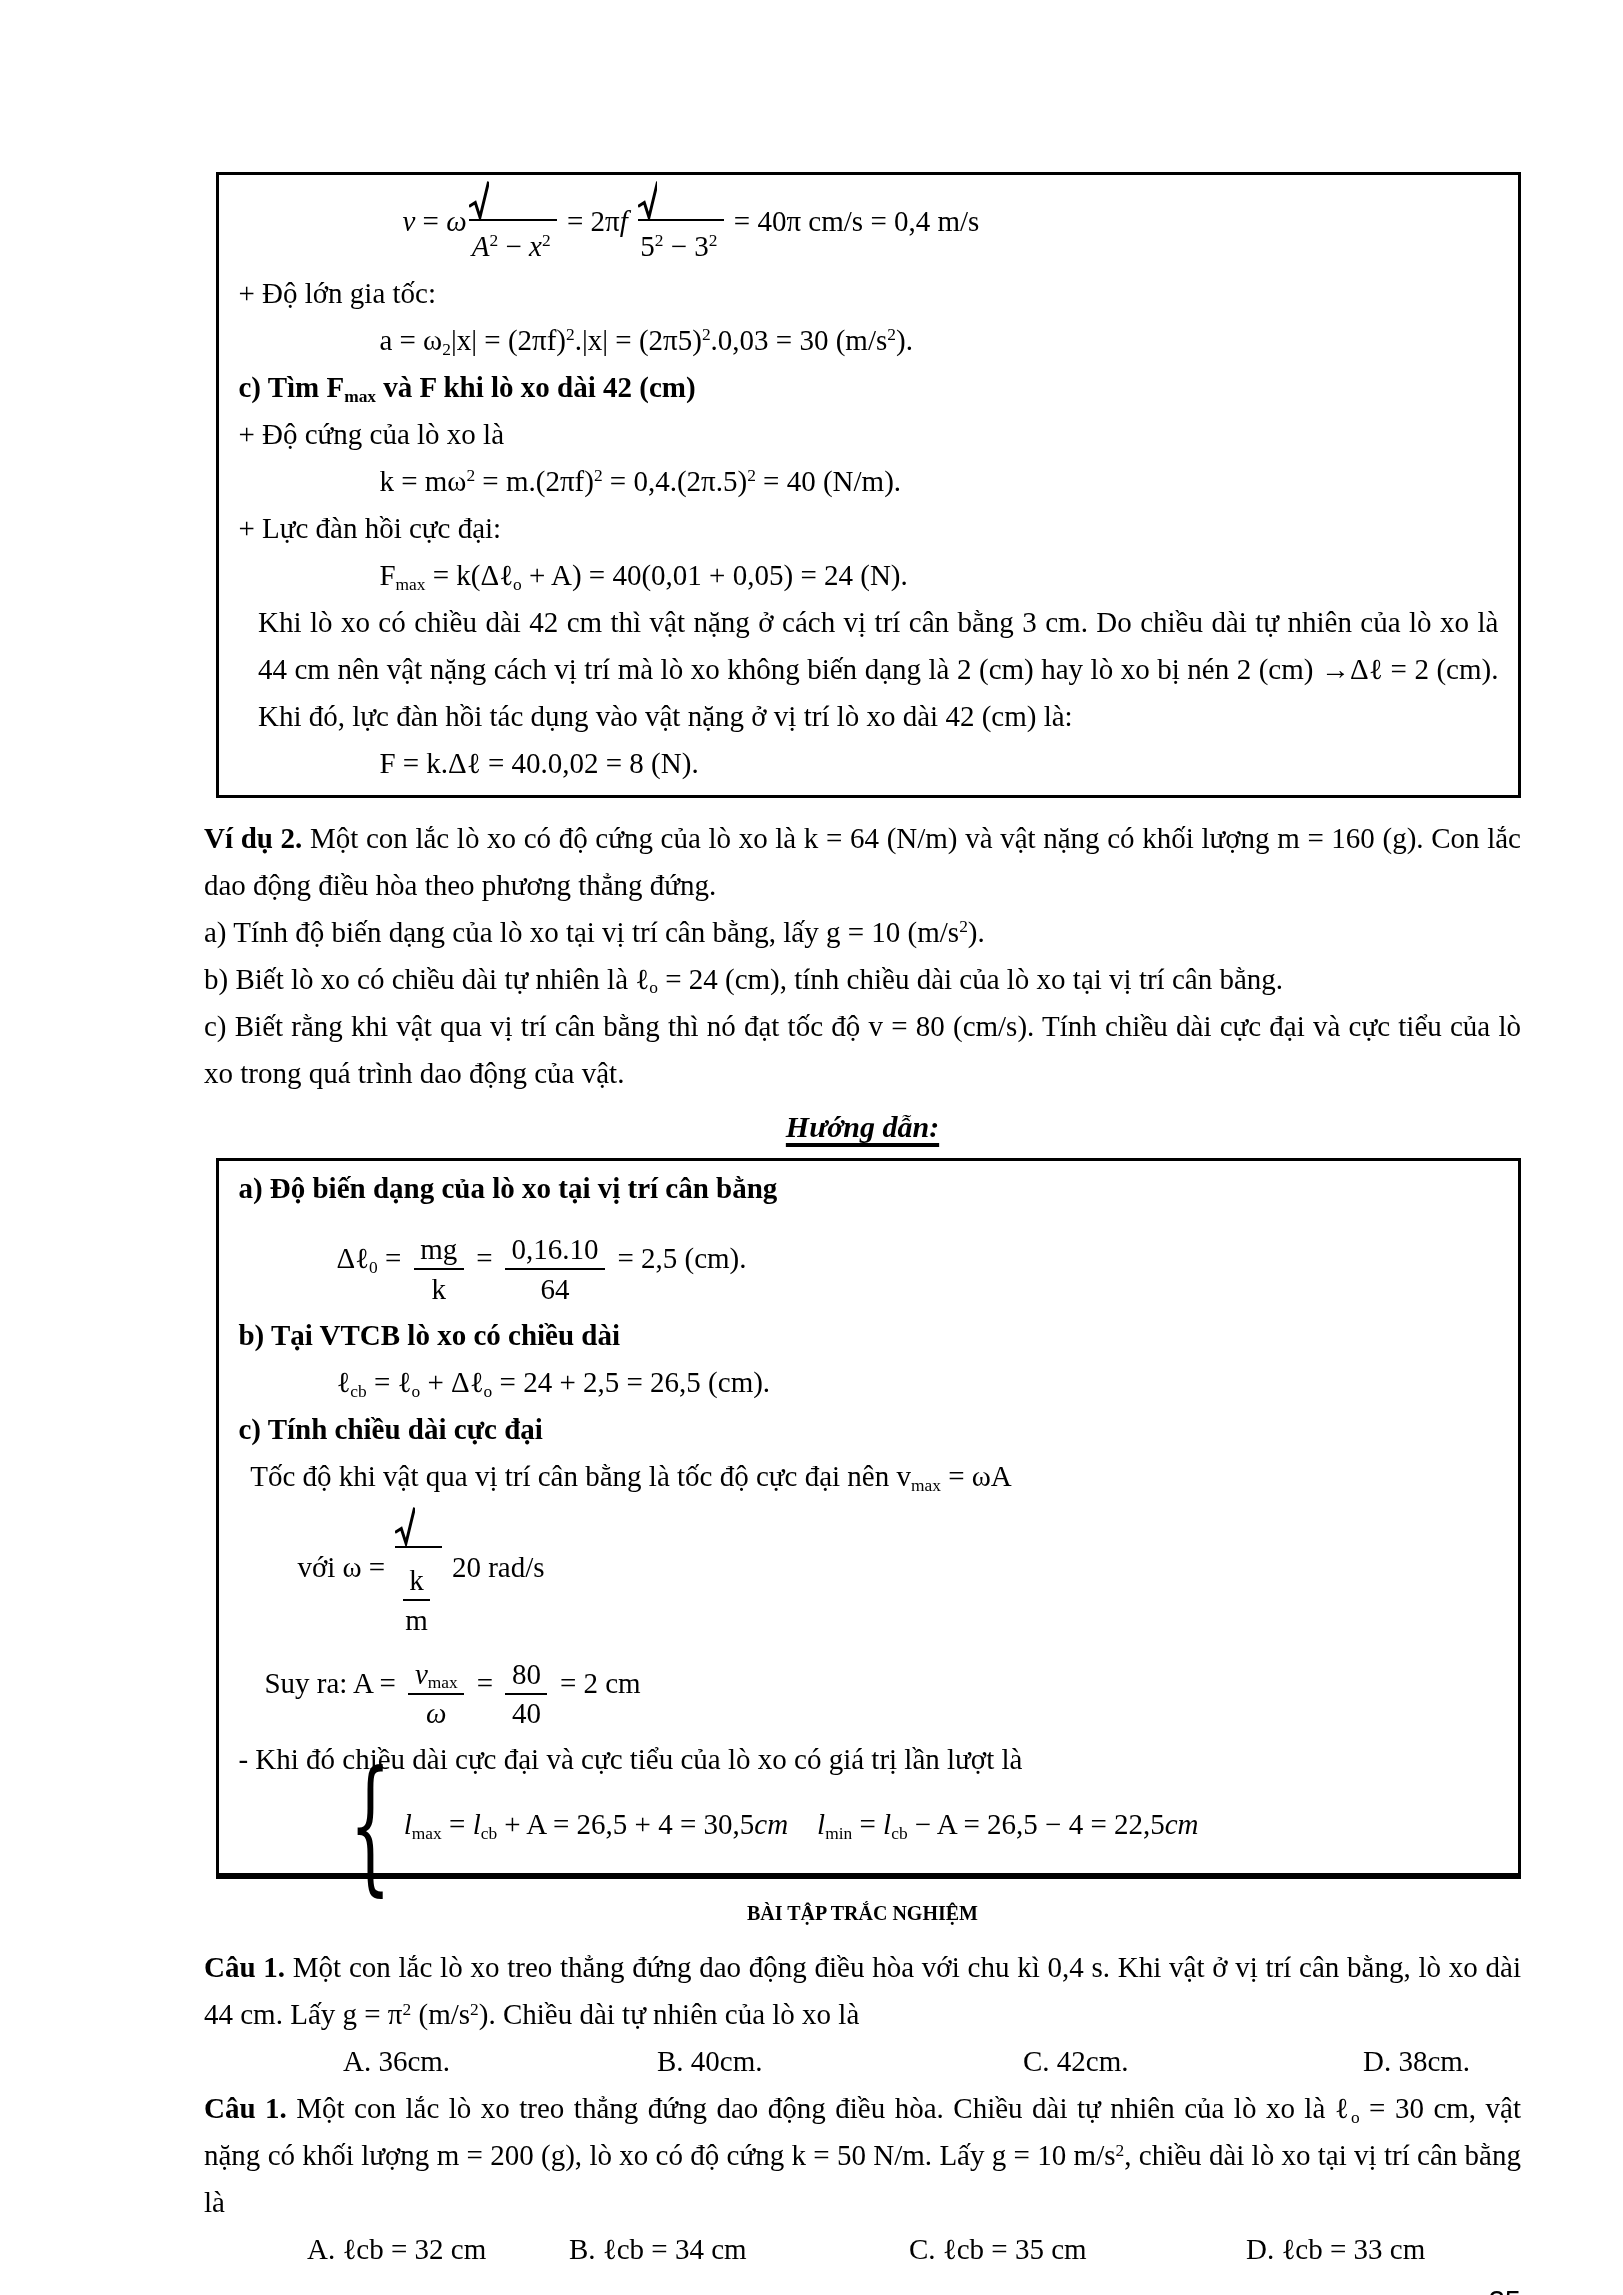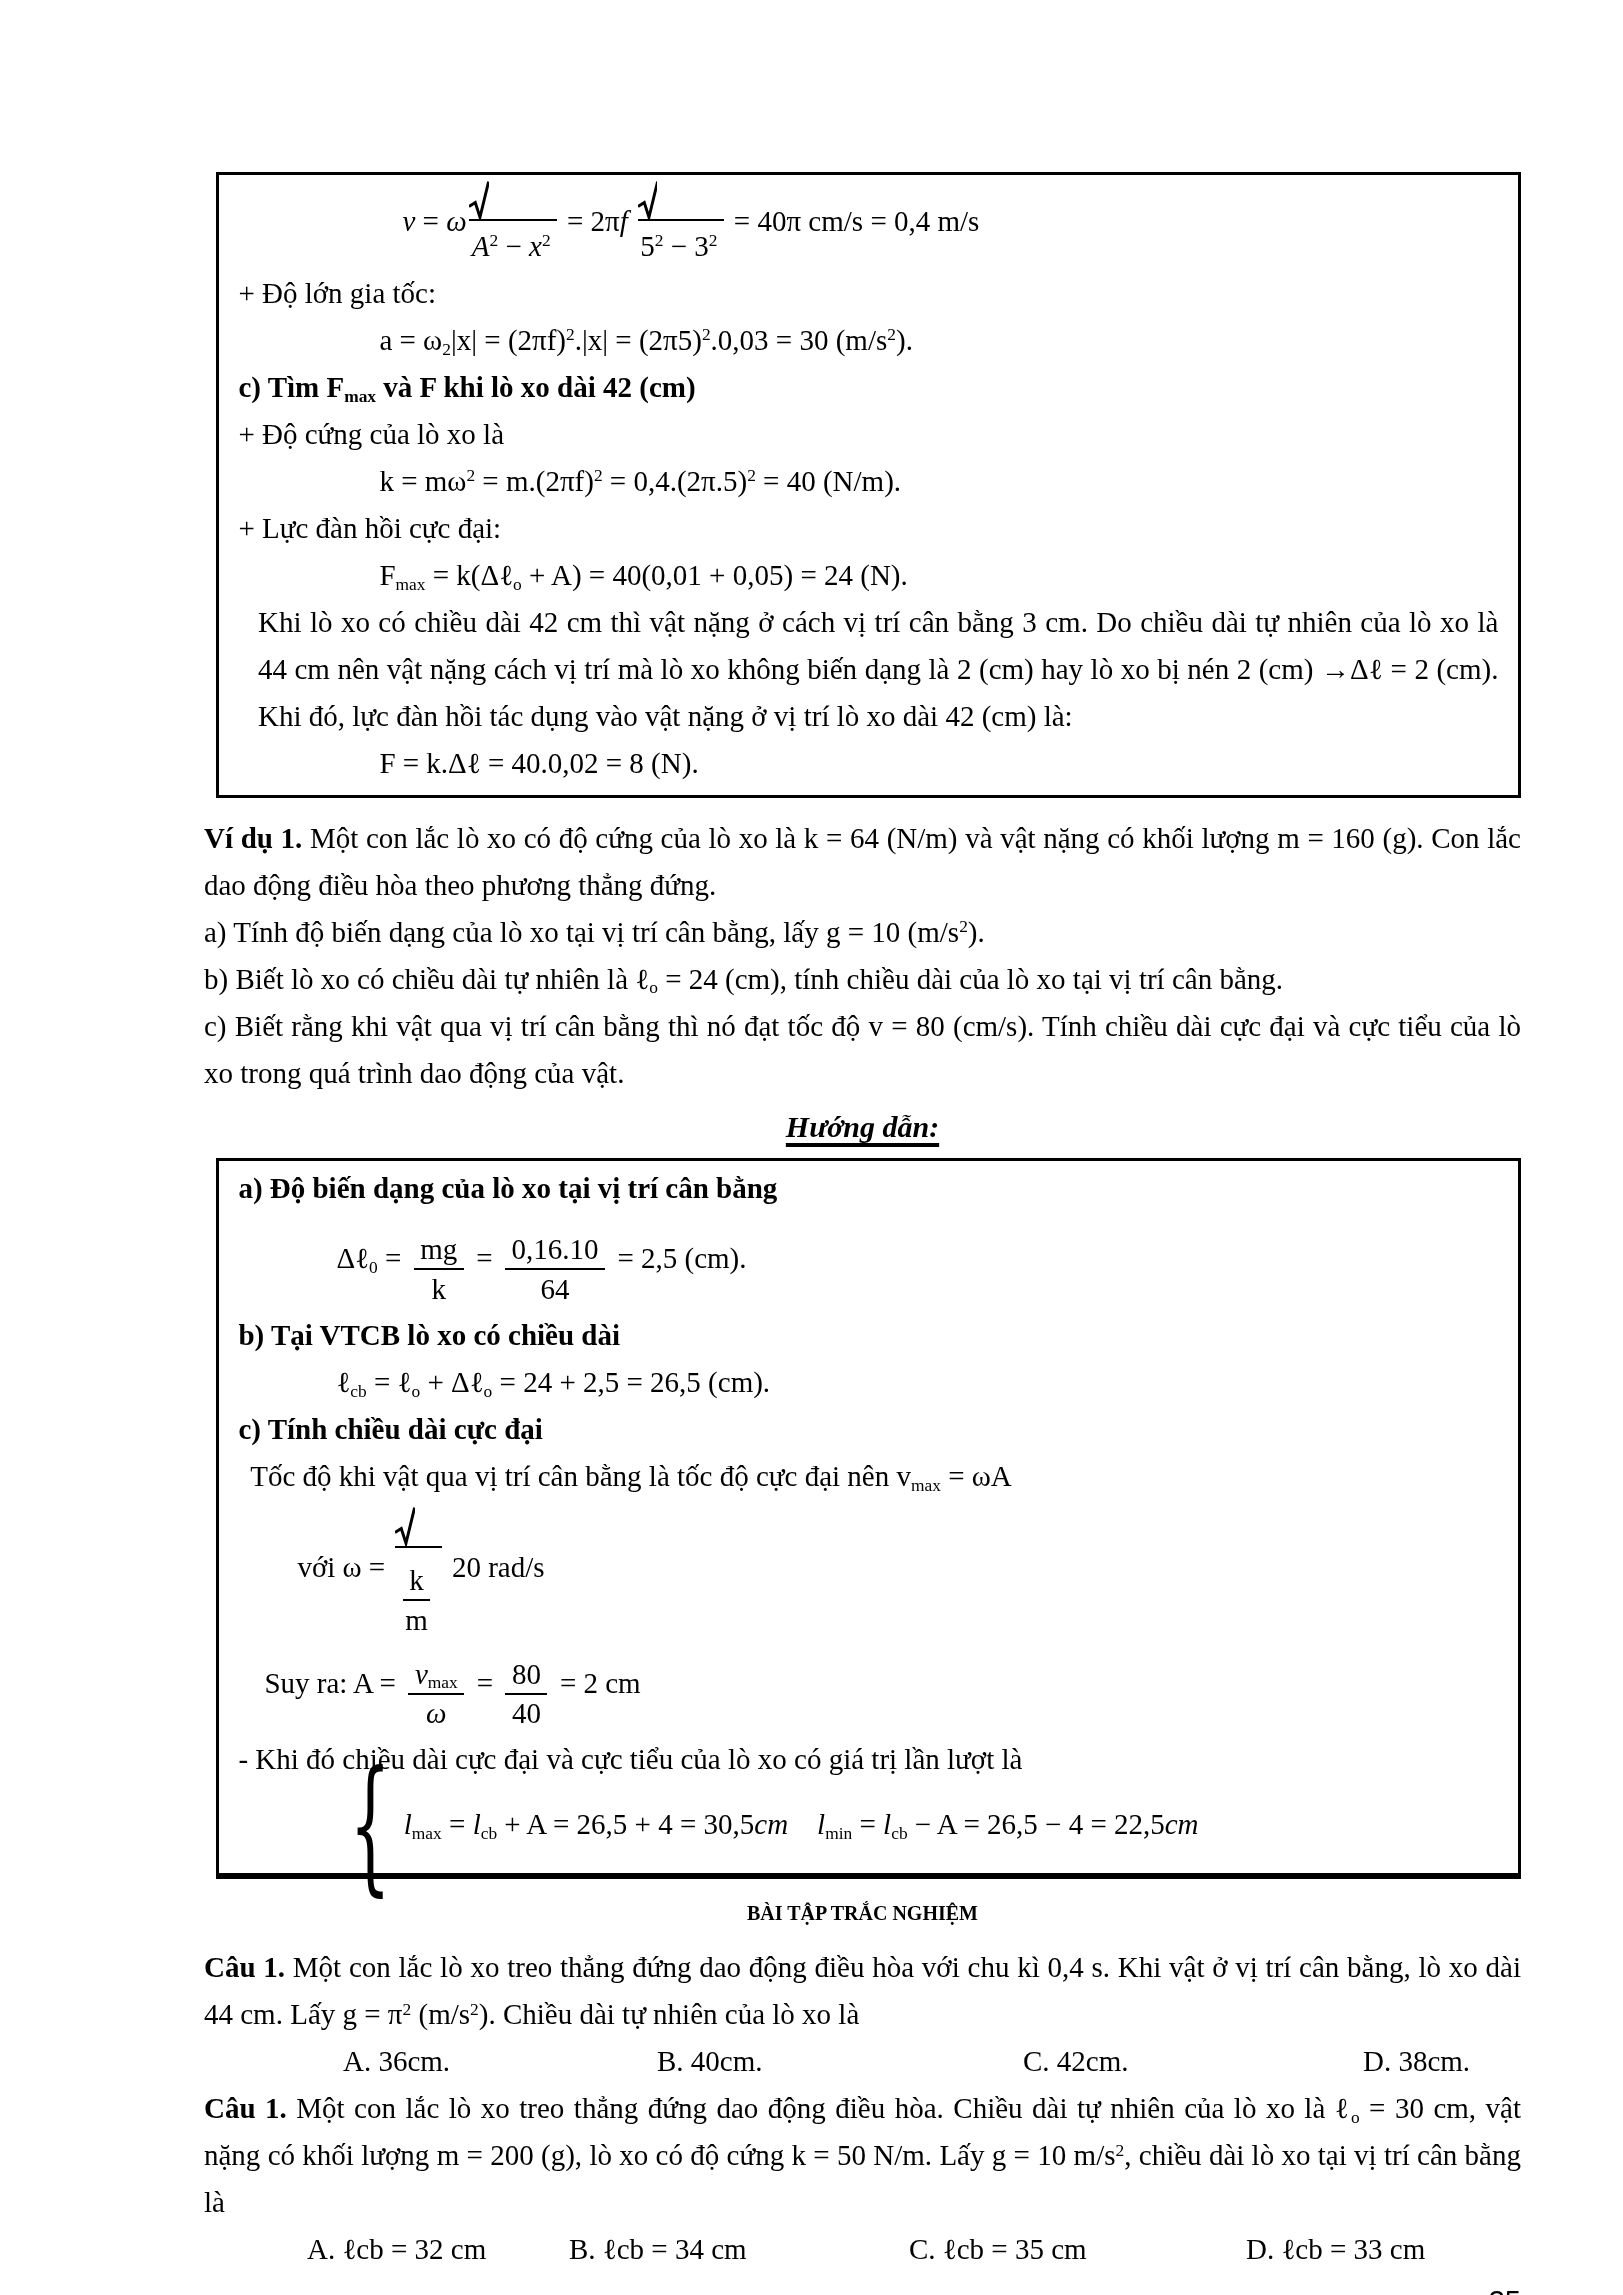--- a/index.html
+++ b/index.html
@@ -73,21 +73,21 @@
       <p class="ind-md">a = ω<sub>2</sub>|x| = (2πf)<sup>2</sup>.|x| = (2π5)<sup>2</sup>.0,03 = 30 (m/s<sup>2</sup>).</p>
       <p class="bold">c) Tìm F<sub>max</sub> và F khi lò xo dài 42 (cm)</p>
       <p>+ Độ cứng của lò xo là</p>
       <p class="ind-md">k = mω<sup>2</sup> = m.(2πf)<sup>2</sup> = 0,4.(2π.5)<sup>2</sup> = 40 (N/m).</p>
       <p>+ Lực đàn hồi cực đại:</p>
       <p class="ind-md">F<sub>max</sub> = k(Δℓ<sub>o</sub> + A) = 40(0,01 + 0,05) = 24 (N).</p>
       <p class="ind-sm just">Khi lò xo có chiều dài 42 cm thì vật nặng ở cách vị trí cân bằng 3 cm. Do chiều dài tự nhiên của lò xo là 44 cm nên vật nặng cách vị trí mà lò xo không biến dạng là 2 (cm) hay lò xo bị nén 2 (cm) →Δℓ = 2 (cm). Khi đó, lực đàn hồi tác dụng vào vật nặng ở vị trí lò xo dài 42 (cm) là:</p>
       <p class="ind-md">F = k.Δℓ = 40.0,02 = 8 (N).</p>
     </div>
 
-    <p class="just" style="margin-top:17px;"><b>Ví dụ 1.</b><span> Một con lắc lò xo có độ cứng của lò xo là k = 64 (N/m) và vật nặng có khối lượng m = 160 (g). Con lắc dao động điều hòa theo phương thẳng đứng.</span></p>
+    <p class="just" style="margin-top:17px;"><b>Ví dụ 2.</b><span> Một con lắc lò xo có độ cứng của lò xo là k = 64 (N/m) và vật nặng có khối lượng m = 160 (g). Con lắc dao động điều hòa theo phương thẳng đứng.</span></p>
     <p>a) Tính độ biến dạng của lò xo tại vị trí cân bằng, lấy g = 10 (m/s<sup>2</sup>).</p>
     <p>b) Biết lò xo có chiều dài tự nhiên là ℓ<sub>o</sub> = 24 (cm), tính chiều dài của lò xo tại vị trí cân bằng.</p>
     <p class="just">c) Biết rằng khi vật qua vị trí cân bằng thì nó đạt tốc độ v = 80 (cm/s). Tính chiều dài cực đại và cực tiểu của lò xo trong quá trình dao động của vật.</p>
 
     <p class="hd-heading">Hướng dẫn:</p>
 
     <div class="box2">
       <p class="bold">a) Độ biến dạng của lò xo tại vị trí cân bằng</p>
       <p class="ind-b2 fline">Δℓ<sub>0</sub> = <span class="frac"><span class="num">mg</span><span class="den">k</span></span> = <span class="frac"><span class="num">0,16.10</span><span class="den">64</span></span> = 2,5 (cm).</p>
       <p class="bold">b) Tại VTCB lò xo có chiều dài</p>

